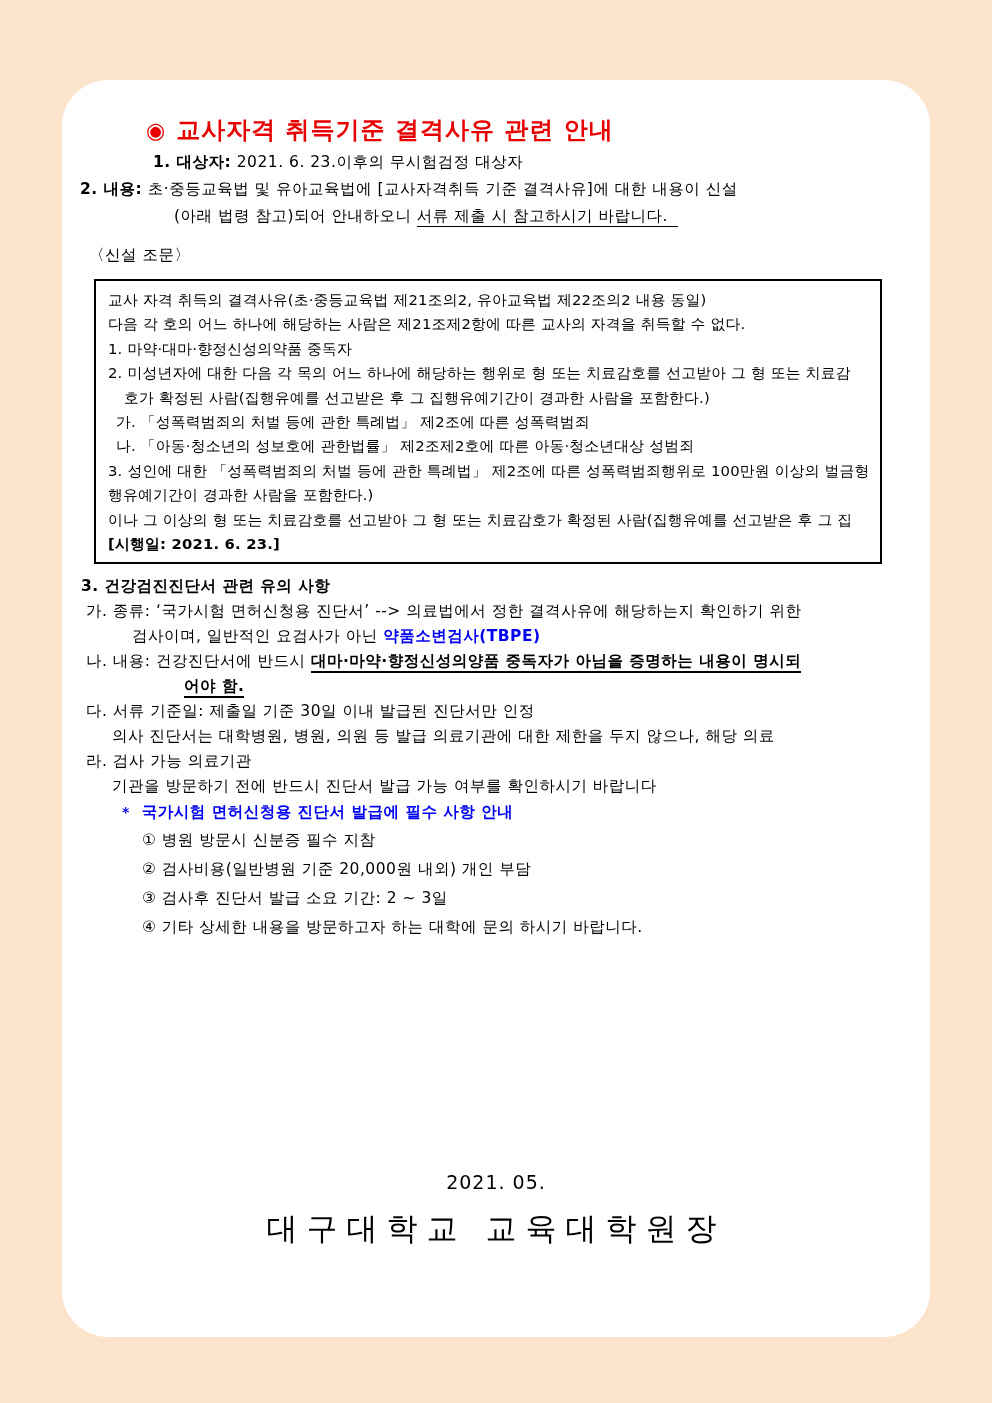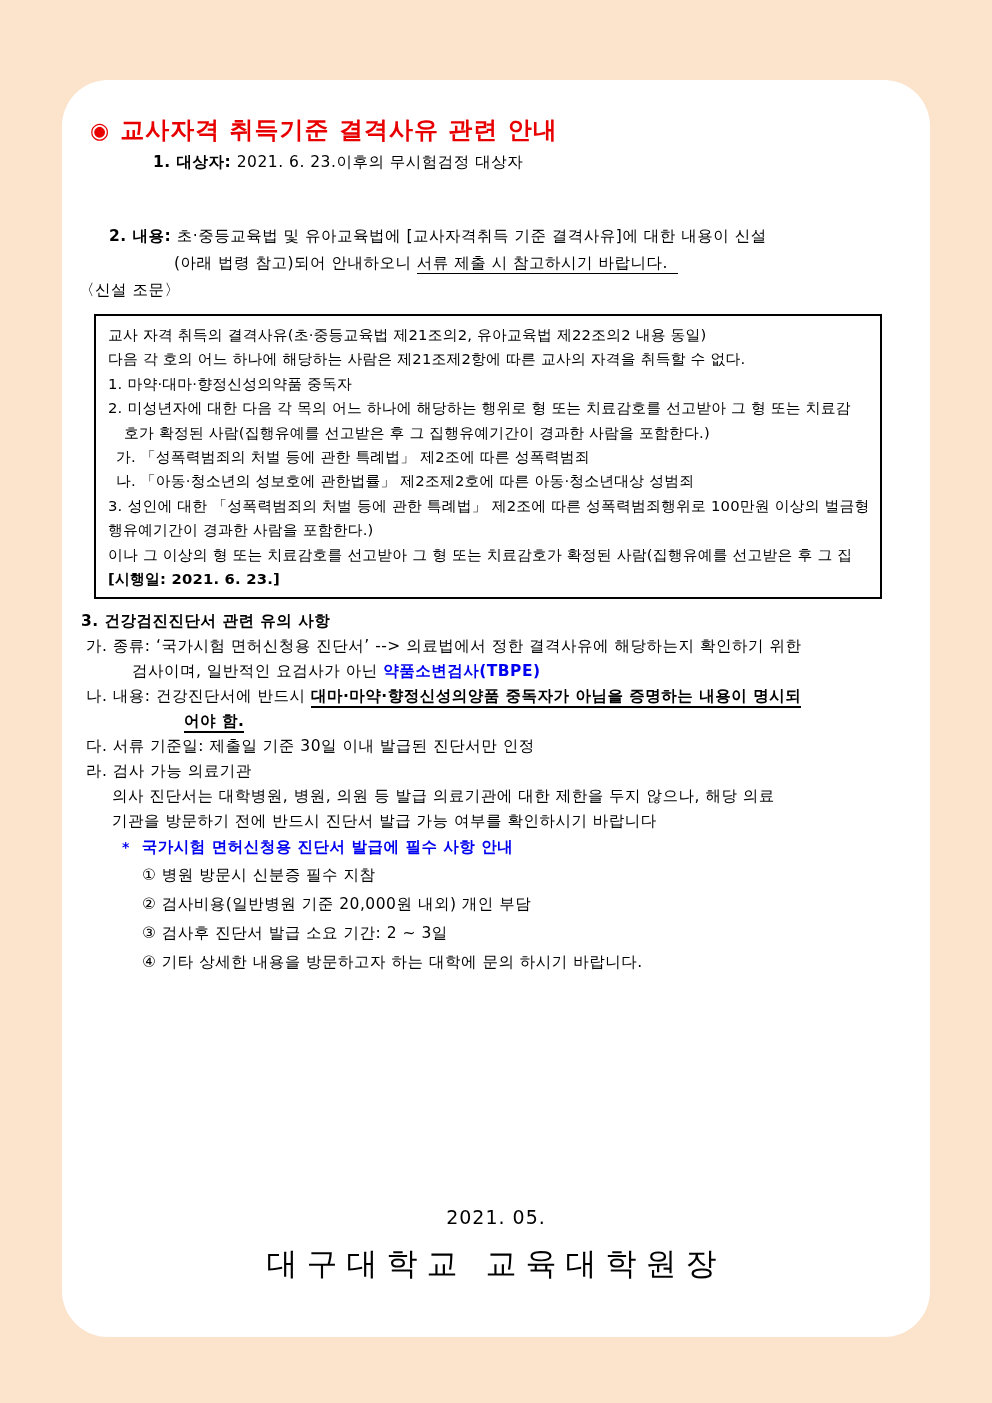--- a/index.html
+++ b/index.html
@@ -15,39 +15,39 @@
     position:absolute;
     left:62px;top:80px;
     width:868px;height:1257px;
     background:#ffffff;
     border-radius:46px;
     box-sizing:border-box;
     padding-top:32px;
   }
   .title{
     margin:0;
-    padding-left:28px;
+    padding-left:84px;
     font-size:24px;
     line-height:36px;
     font-weight:bold;
     color:#e80000;
     letter-spacing:1px;
   }
   .title .bullet{font-size:22px;margin-right:10px;}
   .line{
     font-size:15.5px;
     line-height:27px;
     letter-spacing:0.5px;
     white-space:nowrap;
   }
   .lbl{font-weight:bold;}
   .ind-target{padding-left:91px;}
-  .ind-content{padding-left:47px;margin-top:47px;}
+  .ind-content{padding-left:18px;}
   .ind-cont2{padding-left:112px;}
-  .ind-clause{padding-left:17px;margin-top:0px;}
+  .ind-clause{padding-left:27px;margin-top:12px;}
   .u-thin{border-bottom:1.5px solid #000;padding-right:10px;padding-bottom:1px;}
   .law-box{
     margin:10px 0 0 32px;
     width:788px;
     box-sizing:border-box;
     border:2px solid #000;
     padding:7px 6px 6px 6px;
   }
   .law-line{
     font-size:14.8px;
@@ -130,23 +130,23 @@
     <div class="s3line ind-item"><span>가. 종류: </span><span>‘국가시험 면허신청용 진단서’ --&gt; 의료법에서 정한 결격사유에 해당하는지 확인하기 위한</span></div>
 
     <div class="s3line ind-ga-cont"><span>검사이며, 일반적인 요검사가 아닌 </span><span class="blue">약품소변검사(TBPE)</span></div>
 
     <div class="s3line ind-item"><span>나. 내용: </span><span>건강진단서에 반드시 </span><span class="bold-u">대마·마약·향정신성의양품 중독자가 아님을 증명하는 내용이 명시되</span></div>
 
     <div class="s3line ind-na-cont"><span class="bold-u">어야 함.</span></div>
 
     <div class="s3line ind-item">다. 서류 기준일: 제출일 기준 30일 이내 발급된 진단서만 인정</div>
 
+    <div class="s3line ind-ra-detail">의사 진단서는 대학병원, 병원, 의원 등 발급 의료기관에 대한 제한을 두지 않으나, 해당 의료</div>
+
     <div class="s3line ind-item">라. 검사 가능 의료기관</div>
-
-    <div class="s3line ind-ra-detail">의사 진단서는 대학병원, 병원, 의원 등 발급 의료기관에 대한 제한을 두지 않으나, 해당 의료</div>
 
     <div class="s3line ind-ra-detail">기관을 방문하기 전에 반드시 진단서 발급 가능 여부를 확인하시기 바랍니다</div>
 
     <div class="blue-note"><span class="star">*</span><span>국가시험 면허신청용 진단서 발급에 필수 사항 안내</span></div>
 
     <div class="num-item">① 병원 방문시 신분증 필수 지참</div>
     <div class="num-item">② 검사비용(일반병원 기준 20,000원 내외) 개인 부담</div>
     <div class="num-item">③ 검사후 진단서 발급 소요 기간: 2 ~ 3일</div>
     <div class="num-item">④ 기타 상세한 내용을 방문하고자 하는 대학에 문의 하시기 바랍니다.</div>
   </div>

